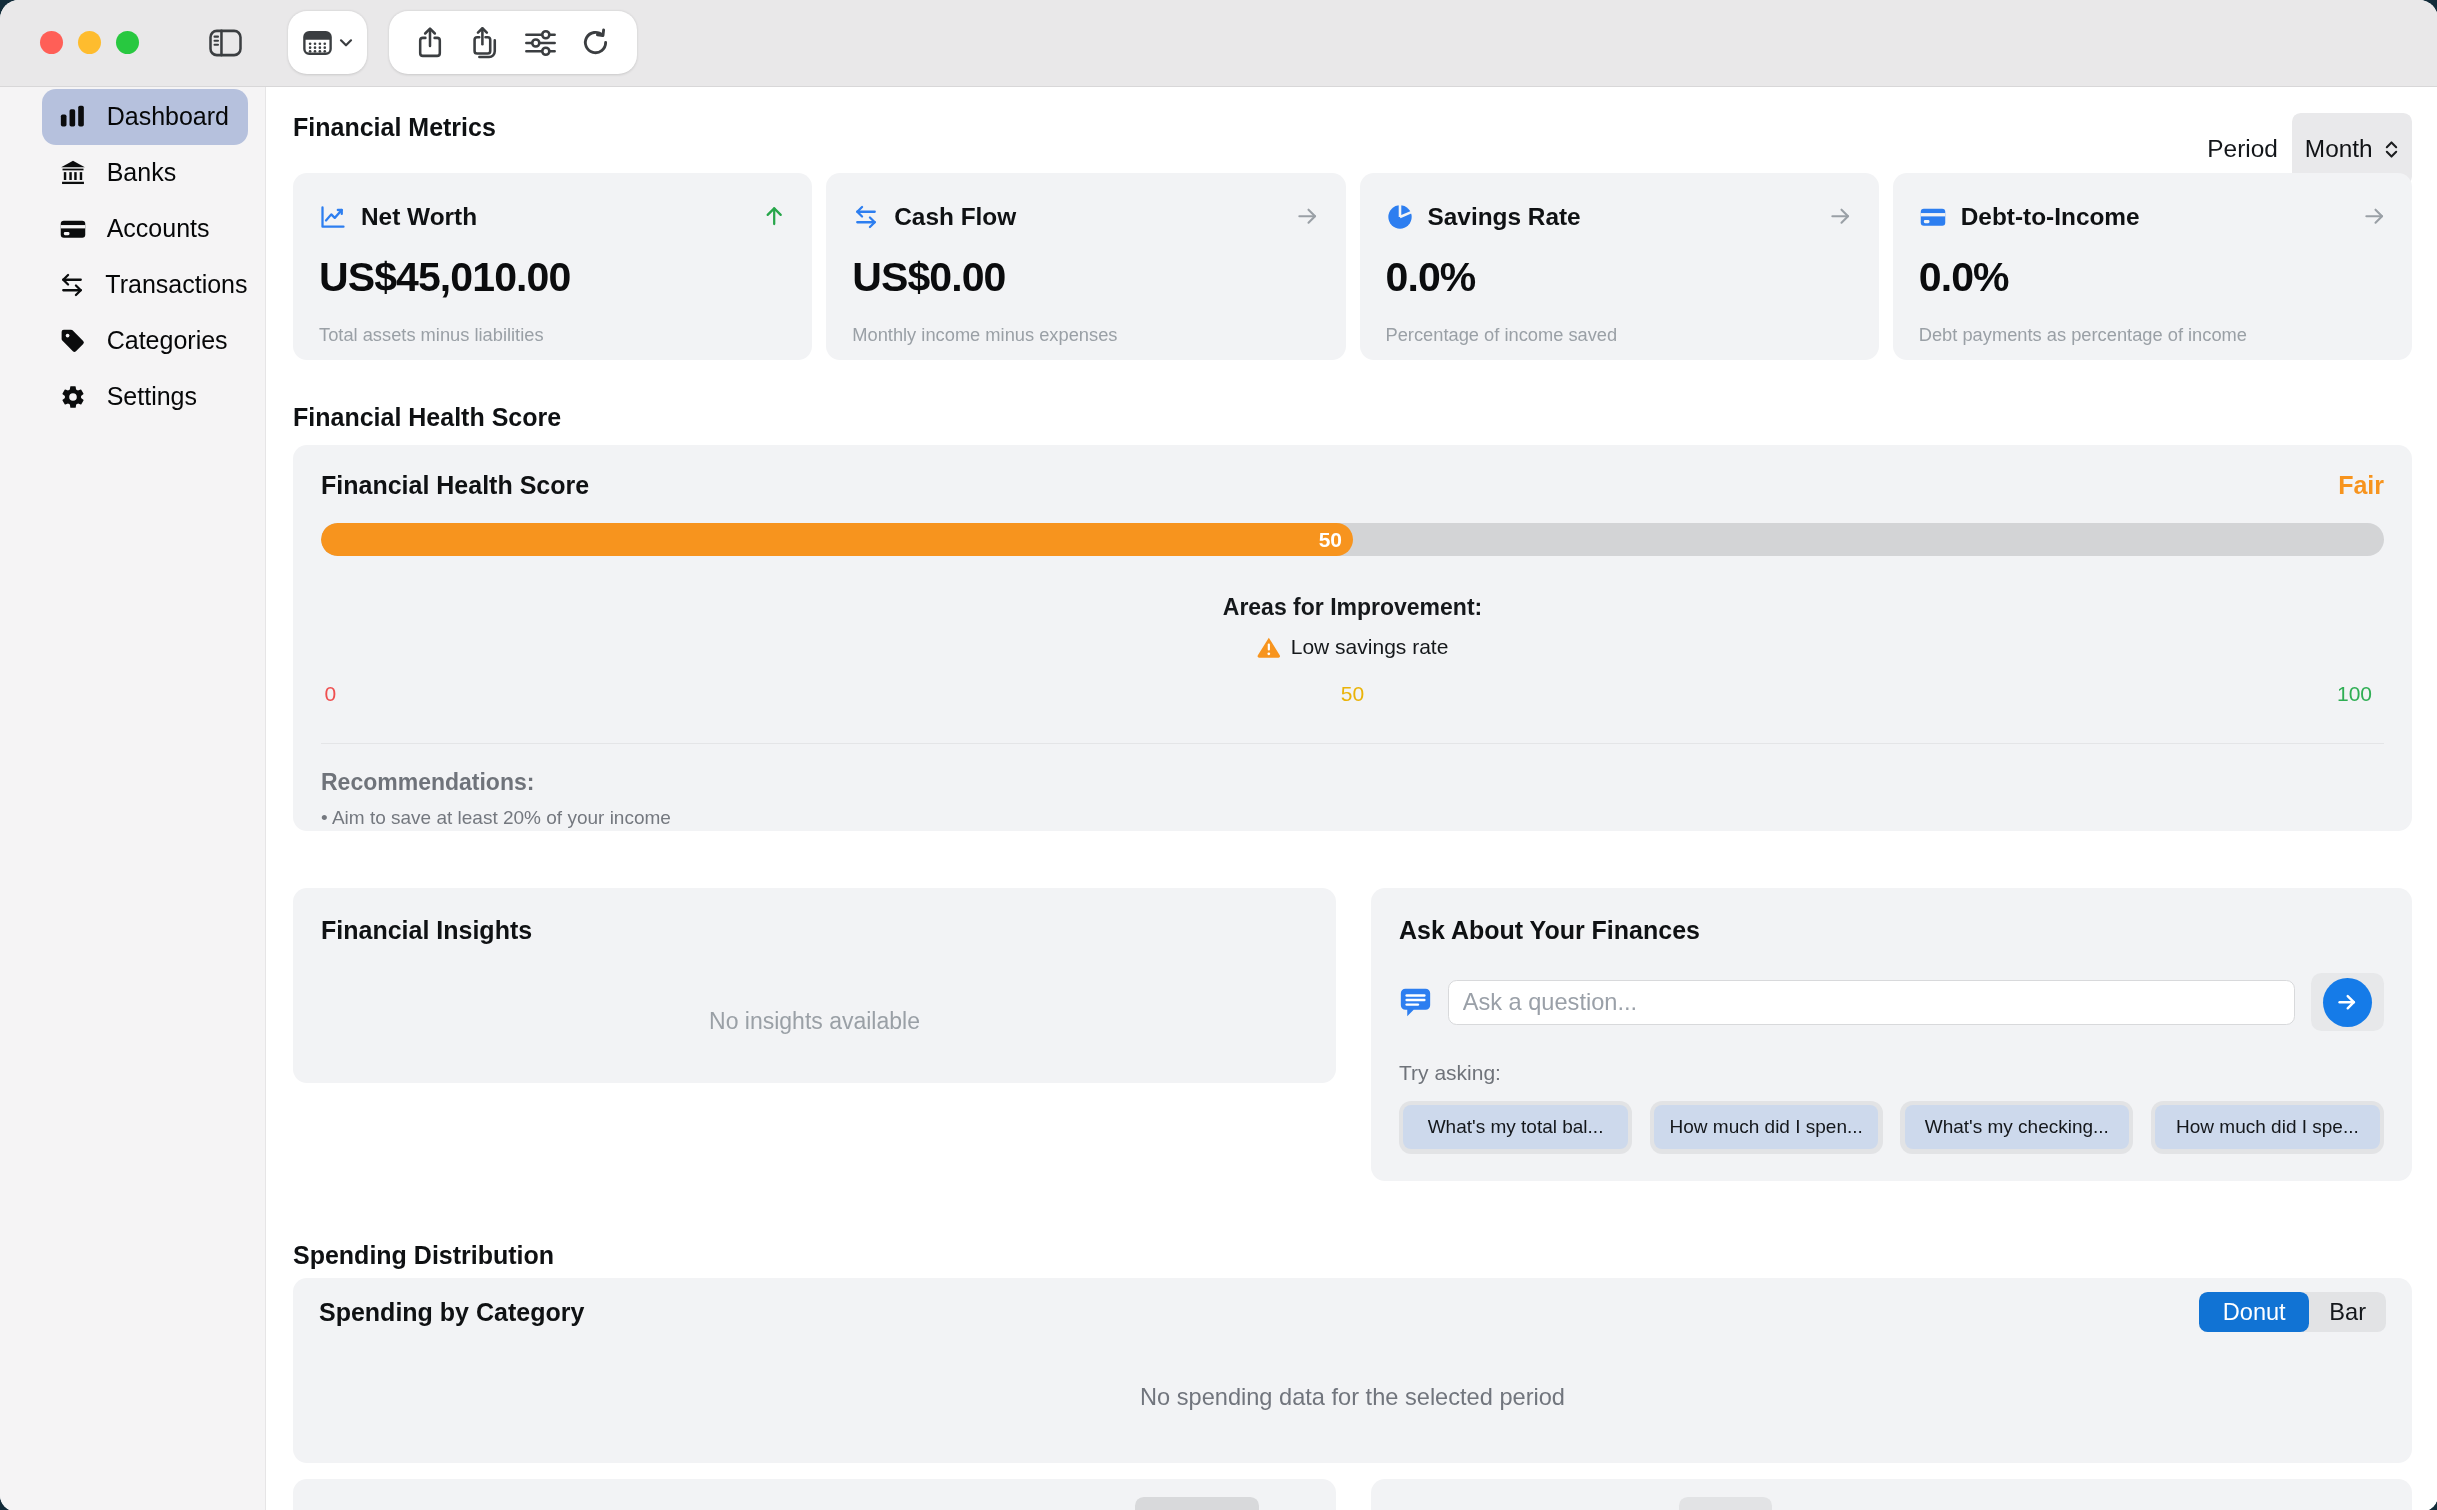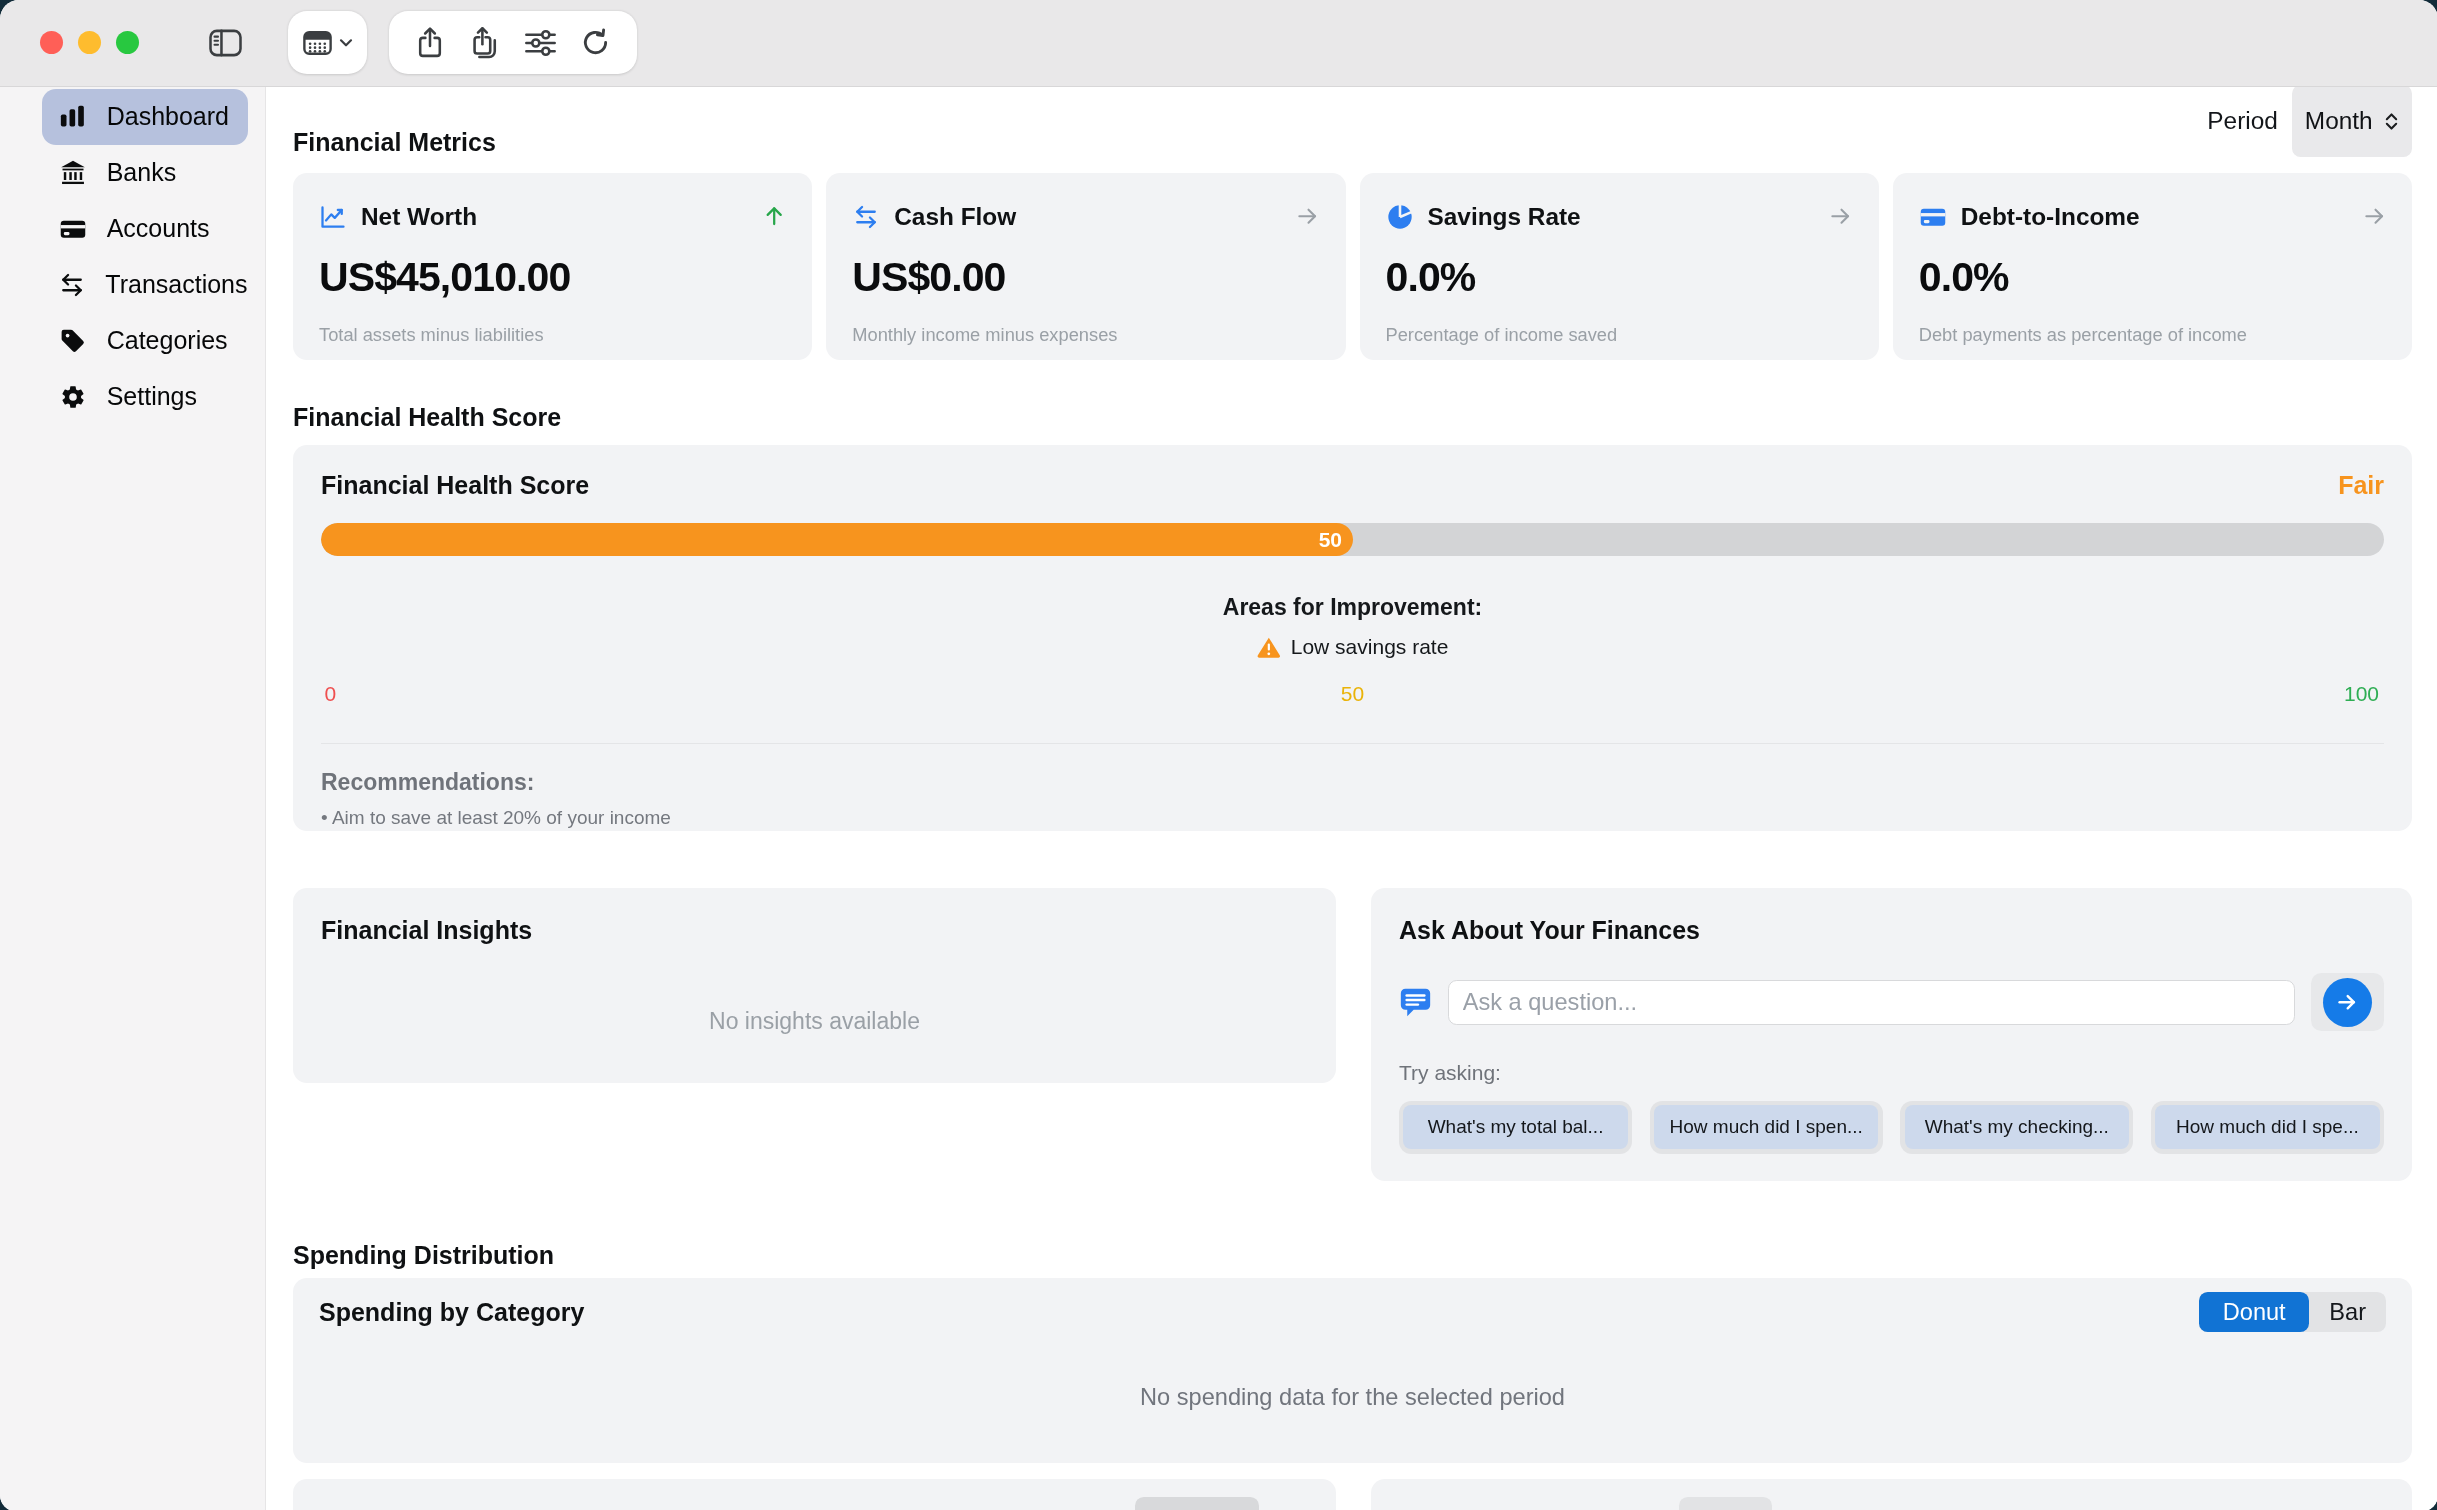--- a/index.html
+++ b/index.html
@@ -27,21 +27,21 @@
   .nav{padding:1.7px 17.5px 0 42px;}
   .nav-item{height:56px;display:flex;align-items:center;gap:19px;border-radius:14px;padding:0 0 0 15.7px;font-size:25px;color:#060708;}
   .nav-item.active{background:#b6c1dd;}
   .nav-ic{width:30px;display:flex;justify-content:center;color:#0b0c0d;}
 
   
   .main{position:absolute;top:87px;left:266px;right:0;bottom:0;background:#ffffff;overflow:hidden;}
   .abs{position:absolute;left:27px;right:26px;}
   .sec-label{font-size:25px;font-weight:700;color:#0f1113;}
 
-  .page-header{top:26px;height:44px;display:flex;align-items:flex-end;justify-content:space-between;}
+  .page-header{top:26px;height:44px;display:flex;align-items:flex-start;justify-content:space-between;}
   .period{display:flex;align-items:center;gap:14px;}
   .period-label{font-size:24.4px;color:#13161a;}
   .period-select{display:flex;align-items:center;gap:11.4px;background:#e9e9eb;border-radius:8.7px;height:40px;padding:16px 13px;font-size:24.4px;color:#101215;cursor:default;}
 
   
   .metrics-row{top:86px;height:187px;display:grid;grid-template-columns:repeat(4,1fr);gap:14px;}
   .card{background:#f2f3f5;border-radius:14px;box-sizing:border-box;}
   .metric{padding:28px 26px 0 26px;}
   .metric-head{display:flex;align-items:center;gap:14px;height:31px;}
   .metric-title{font-size:24.4px;font-weight:700;}
@@ -55,21 +55,21 @@
   .health-head{padding-top:26px;display:flex;align-items:center;justify-content:space-between;}
   .health-title{font-size:25px;font-weight:700;}
   .health-rating{font-size:25px;font-weight:700;color:#f7941e;}
   .bar-track{margin-top:23px;height:33px;border-radius:16.6px;background:#d3d4d6;position:relative;overflow:hidden;}
   .bar-fill{position:absolute;left:0;top:0;bottom:0;background:#f7941e;border-radius:16.6px;display:flex;align-items:center;justify-content:flex-end;padding-right:10.5px;box-sizing:border-box;color:#ffffff;font-size:21px;font-weight:700;}
   .areas-title{margin-top:38px;text-align:center;font-size:23px;font-weight:700;color:#15181b;}
   .area-item{margin-top:14px;display:flex;align-items:center;justify-content:center;gap:10.5px;font-size:21px;color:#15181b;}
   .scale{margin-top:23px;position:relative;height:26px;font-size:21px;}
   .scale .min{position:absolute;left:3.5px;color:#ef4f4f;}
   .scale .mid{position:absolute;left:50%;transform:translateX(-50%);color:#eab308;}
-  .scale .max{position:absolute;right:5px;color:#2fae54;}
+  .scale .max{position:absolute;right:12px;color:#2fae54;}
   .health-divider{margin-top:35px;border-top:1.7px solid #e4e5e7;}
   .recs-title{margin-top:25px;font-size:23px;font-weight:700;color:#6f737a;}
   .rec-item{margin-top:10.5px;font-size:19px;color:#74787f;}
 
   
   .row2{top:801px;display:grid;grid-template-columns:1043px 1041px;gap:35px;align-items:start;}
   .insights-card{height:195px;padding:28px;}
   .card-title{font-size:25px;font-weight:700;}
   .insights-empty{margin-top:63px;text-align:center;font-size:23px;color:#9aa0a6;}
   .ask-card{height:293px;padding:28px;}

